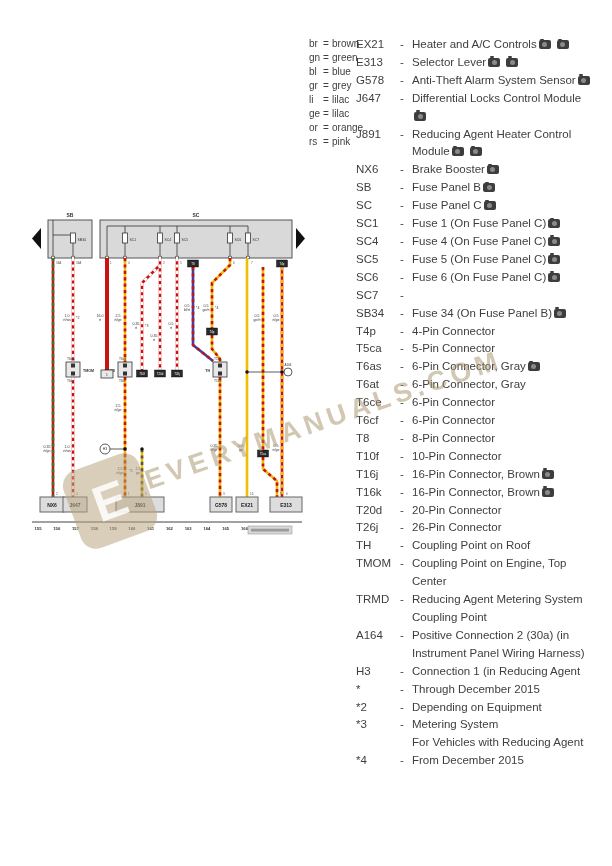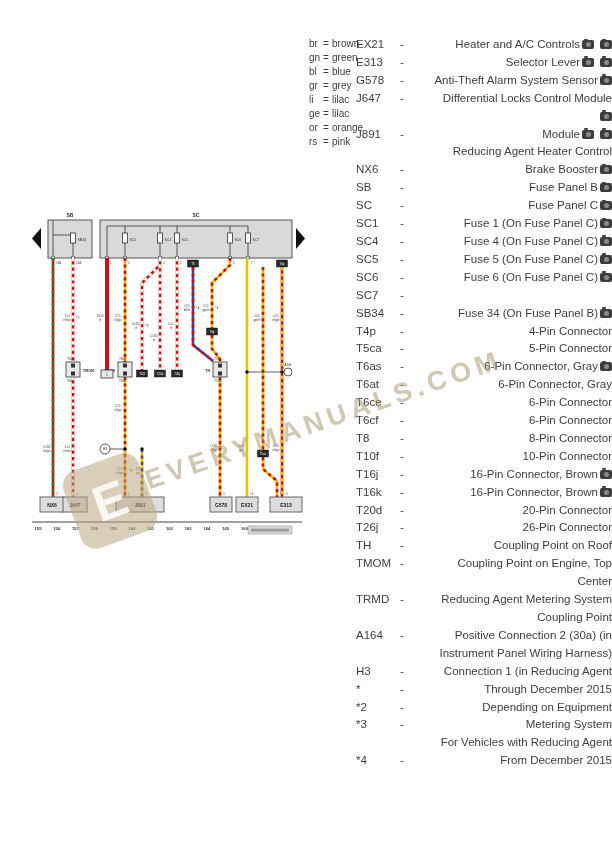--- a/index.html
+++ b/index.html
@@ -8,21 +8,21 @@
   
   .clegend{position:absolute;left:309px;top:37px;z-index:2;font-size:10px;line-height:14px;
            color:#3e3e3e;white-space:nowrap;}
   .clegend .lc{display:inline-block;width:14px;}
   .clegend .le{display:inline-block;width:9px;}
   
   .complist{position:absolute;left:356px;top:36px;width:256px;z-index:2;color:#3e3e3e;
             font-size:11.5px;line-height:17.9px;}
   .ci{display:grid;grid-template-columns:44px 12px 1fr;}
   .ci .code{white-space:nowrap;}
-  .ci .dline{display:block;white-space:nowrap;text-align:right;}
+  .ci .dline{display:block;white-space:nowrap;}
   .cam{display:inline-block;width:12px;height:9px;background:#3d3d3d;border-radius:2px;
        position:relative;vertical-align:-1px;margin-left:2px;}
   .cam::after{content:"";position:absolute;left:3.5px;top:2px;width:5px;height:5px;
        border-radius:50%;background:#8a8a8a;}
   .cam::before{content:"";position:absolute;left:1.5px;top:-1.5px;width:4px;height:2px;
        background:#3d3d3d;border-radius:1px;}
   .cam + .cam{margin-left:6px;}
   
   #diagram-svg{position:absolute;left:30px;top:207px;z-index:1;}
   
@@ -280,22 +280,22 @@
         <span>-</span>
         <span>
           <span class="dline">Differential Locks Control Module</span>
           <span class="dline"><span class="cam"></span></span>
         </span>
       </div>
       <div class="ci">
         <span class="code">J891</span>
         <span>-</span>
         <span>
+          <span class="dline">Reducing Agent Heater Control</span>
           <span class="dline">Module<span class="cam"></span><span class="cam"></span></span>
-          <span class="dline">Reducing Agent Heater Control</span>
         </span>
       </div>
       <div class="ci">
         <span class="code">NX6</span>
         <span>-</span>
         <span>
           <span class="dline">Brake Booster<span class="cam"></span></span>
         </span>
       </div>
       <div class="ci">

